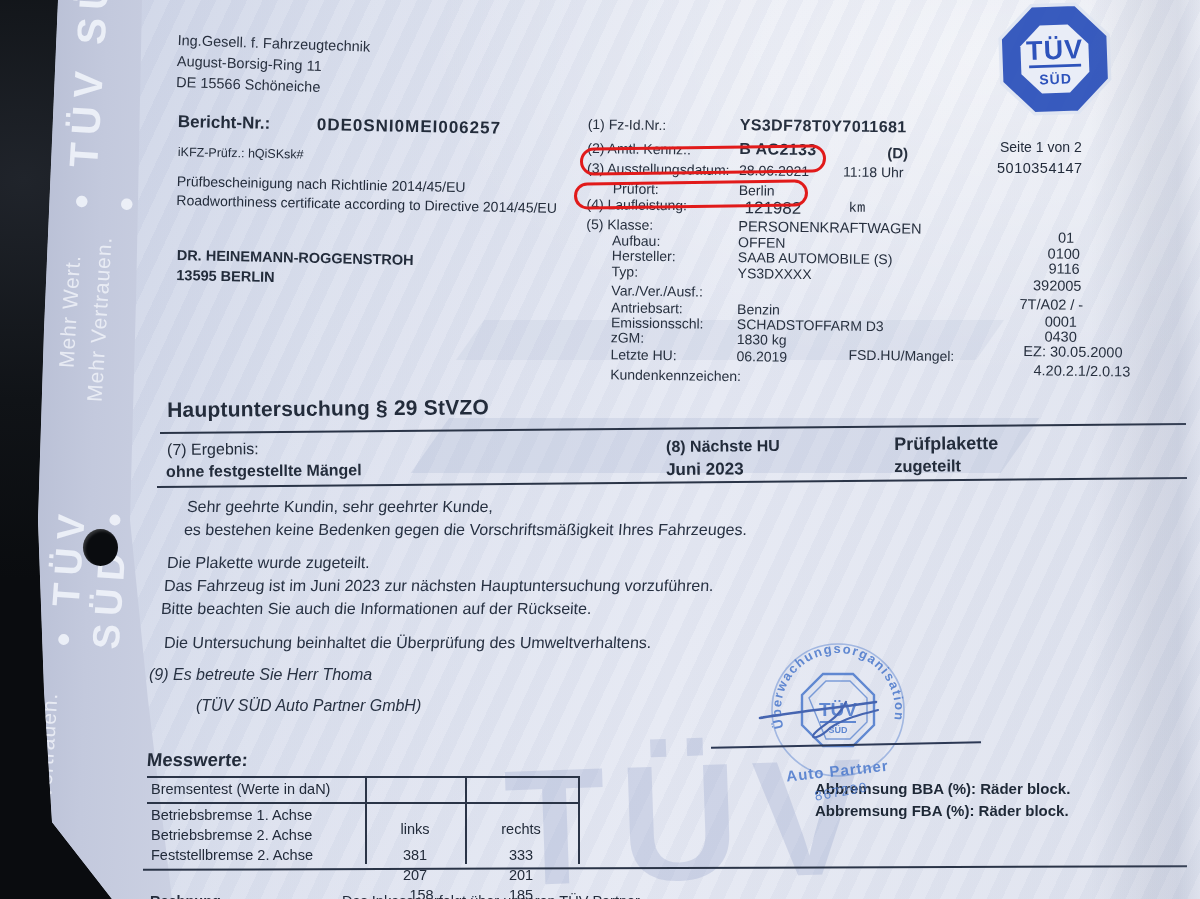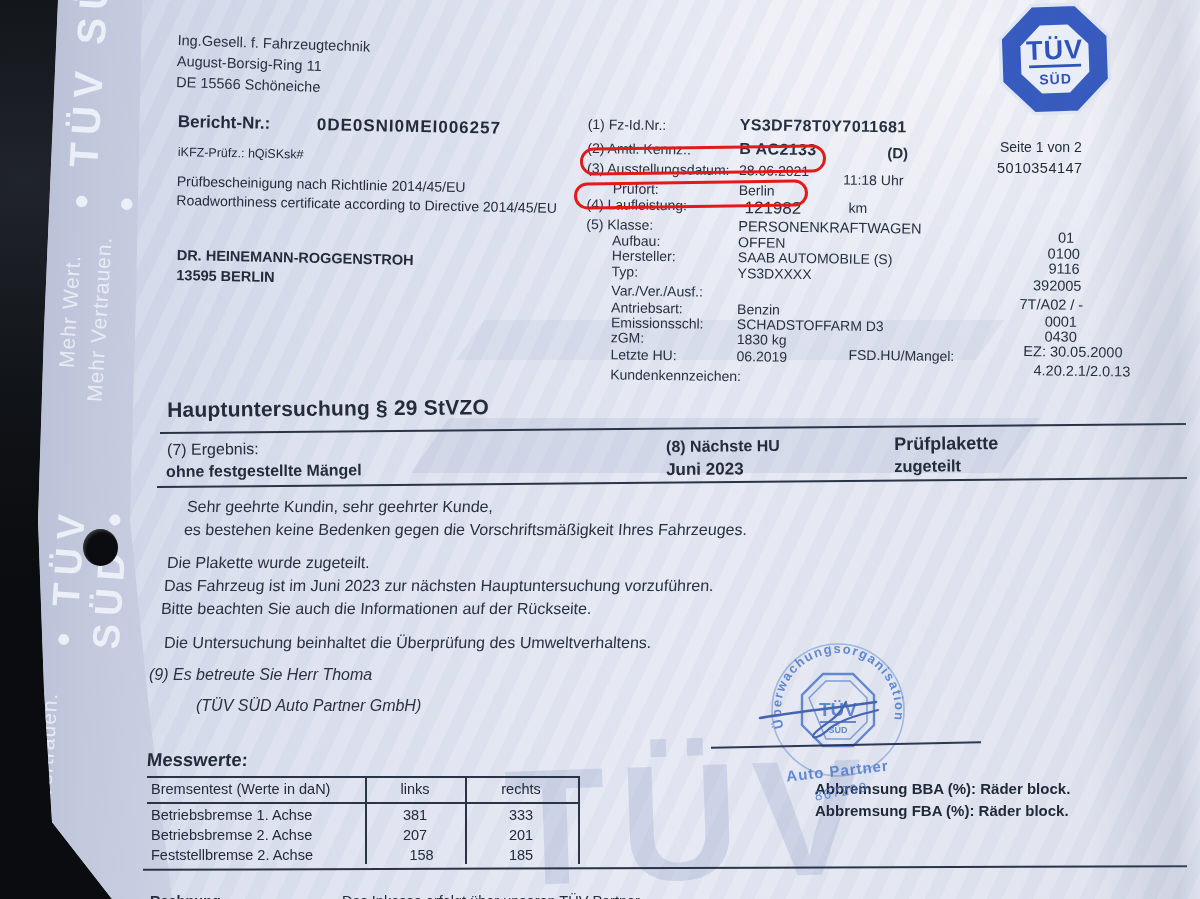--- a/index.html
+++ b/index.html
@@ -66,21 +66,21 @@
   .title-h{font-size:21px;letter-spacing:.2px;}
   .result{font-size:16px;}
   .body-l{font-size:16px;color:#273142;}
   .ital{font-style:italic;}
 
   .mw-title{font-size:18.5px;font-weight:700;}
   .mtable{position:absolute;left:147px;top:776px;width:433px;height:90px;font-size:14.5px;color:#222b3a;}
   .mtable .hline{position:absolute;left:0;width:433px;background:#2a3447;}
   .mtable .vline{position:absolute;top:0;width:2px;height:88px;background:#2a3447;}
   .mtable .cell{position:absolute;white-space:nowrap;}
-  .mtable .num{width:100px;text-align:center;}
+  .mtable .num{width:100px;text-align:center;margin-top:40px;}
 
   .abbrems{font-size:15px;font-weight:600;color:#1e2836;}
   .sigline{position:absolute;left:711px;top:744px;width:270px;height:2.4px;background:#2c3854;transform:rotate(-1.2deg);}
 
   .stamp{position:absolute;left:750px;top:640px;color:var(--stamp-blue);opacity:.85;}
   .logo{position:absolute;left:988px;top:2px;color:var(--logo-blue);transform:rotate(-2deg);}
   .footer-label{font-size:14.5px;margin-top:16px;}
 </style>
 </head>
 <body>
@@ -135,30 +135,30 @@
         <span class="val big">YS3DF78T0Y7011681</span>
       </div>
       <div class="vrow" style="top:36px;">
         <span class="lab">(2) Amtl. Kennz.:</span>
         <span class="val big">B AC2133</span>
         <span class="val b" style="left:300px;font-size:15px;">(D)</span>
       </div>
       <div class="vrow" style="top:56px;">
         <span class="lab">(3) Ausstellungsdatum:</span>
         <span class="val">28.06.2021</span>
-        <span class="val" style="left:256px;margin-top:8px;">11:18 Uhr</span>
+        <span class="val" style="left:256px;">11:18 Uhr</span>
       </div>
       <div class="vrow" style="top:76px;">
         <span class="lab ind">Prüfort:</span>
         <span class="val">Berlin</span>
       </div>
       <div class="vrow" style="top:92px;">
         <span class="lab">(4) Laufleistung:</span>
         <span class="val" style="left:158px;font-size:17px;">121982</span>
-        <span class="val" style="left:262px;">km</span>
+        <span class="val" style="left:262px;font-family:Liberation Mono, monospace;">km</span>
       </div>
       <div class="vrow" style="top:112px;">
         <span class="lab">(5) Klasse:</span>
         <span class="val" style="font-size:14.5px;">PERSONENKRAFTWAGEN</span>
         <span class="code" style="right:112px;">01</span>
       </div>
       <div class="vrow" style="top:128px;">
         <span class="lab ind">Aufbau:</span>
         <span class="val">OFFEN</span>
         <span class="code" style="right:106px;">0100</span>

